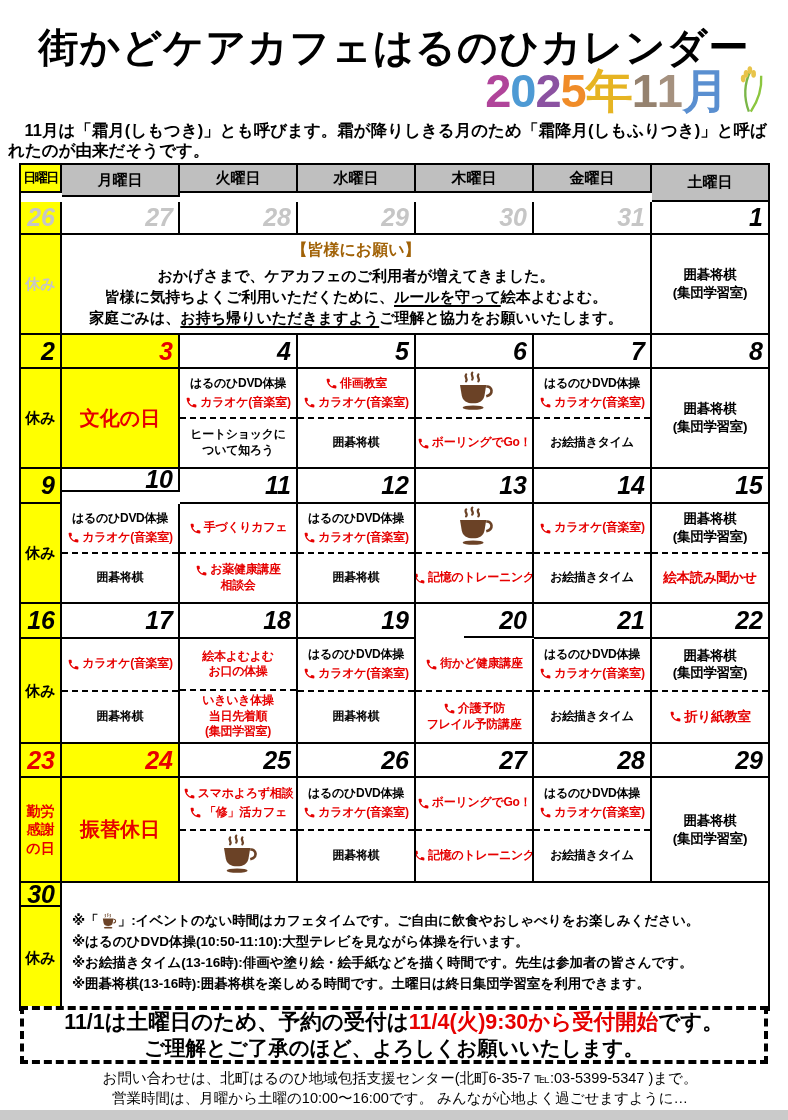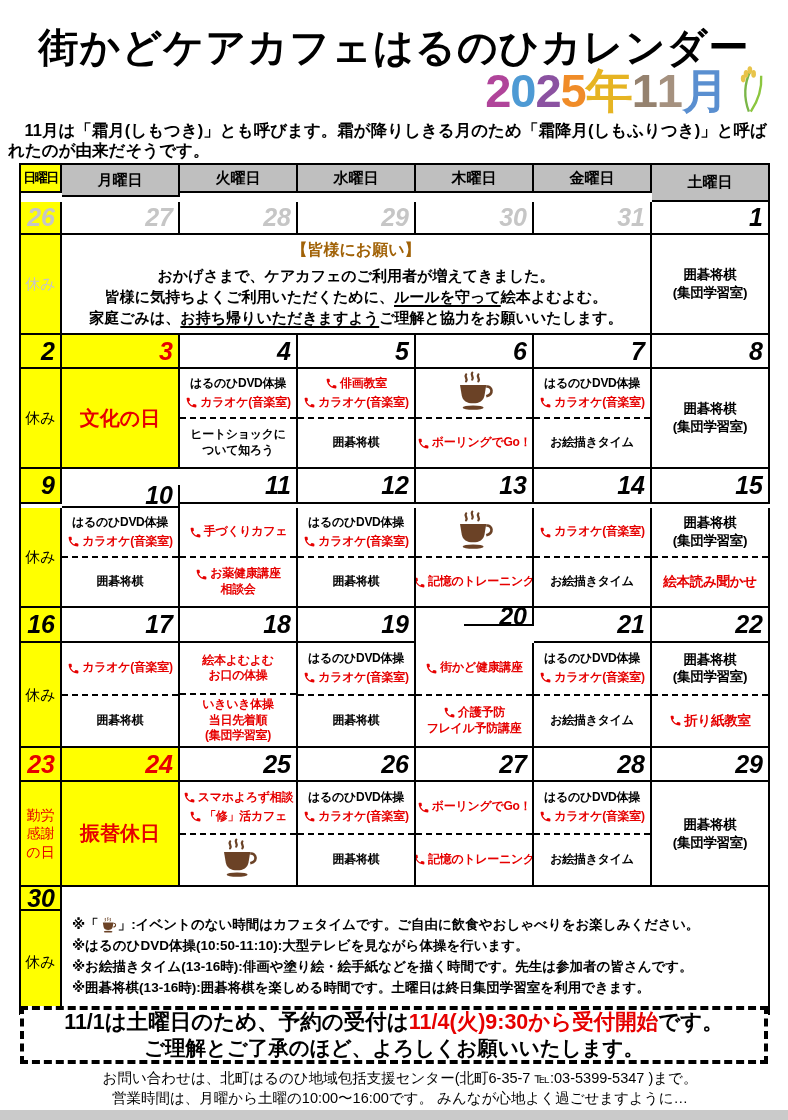--- a/index.html
+++ b/index.html
@@ -19,21 +19,21 @@
   .c{border-right:2px solid #000;border-bottom:2px solid #000;box-sizing:border-box;overflow:hidden}
   .sunbg{background:#ffff00}
   .dayhead{background:#bfbfbf;display:flex;align-items:center;justify-content:center;
            font-size:15px;font-weight:bold}
   .dayhead.sun{background:#ffff00;font-size:13px;letter-spacing:-1.5px}
   .date{display:flex;align-items:center;justify-content:flex-end;padding-right:5px;
         font-size:25px;font-weight:800;font-style:italic;line-height:1}
   .date.muted{color:#c6c6c6}
   .date.red{color:#e60000}
   .sunlab{display:flex;align-items:center;justify-content:center;text-align:center;
-          font-size:15px;font-weight:normal;line-height:1.3;padding:2px;word-break:break-all}
+          font-size:15px;font-weight:bold;line-height:1.3;padding:2px;word-break:break-all}
   .sunlab.muted{color:#c6c6c6}
   .sunlab.red{color:#e60000;font-size:14px}
   .holiday{display:flex;align-items:center;justify-content:center;
            font-size:20px;font-weight:bold;color:#e60000}
   .split{display:flex;flex-direction:column}
   .half{flex:1;display:flex;flex-direction:column;align-items:center;justify-content:center;
         gap:3px;padding:2px 1px}
   .half.bottom{border-top:2.5px dashed #000}
   .single{display:flex;flex-direction:column;align-items:center;justify-content:center;gap:3px}
   .ev{font-weight:bold;text-align:center}
@@ -204,21 +204,21 @@
           </div>
         </div>
       </div>
       <div class="c single" style="height: 100px;">
         <div class="ev">
           <div class="evline">囲碁将棋</div>
           <div class="evline">(集団学習室)</div>
         </div>
       </div>
       <div class="c date sunbg" style="height: 35px;">9</div>
-      <div class="c date" style="height: 23px; margin-top: 16px;">10</div>
+      <div class="c date" style="height: 23px;">10</div>
       <div class="c date" style="height: 35px;">11</div>
       <div class="c date" style="height: 35px;">12</div>
       <div class="c date" style="height: 35px;">13</div>
       <div class="c date" style="height: 35px;">14</div>
       <div class="c date" style="height: 35px;">15</div>
       <div class="c sunlab sunbg" style="height: 100px;">休み</div>
       <div class="c split" style="height: 100px;">
         <div class="half top">
           <div class="ev">
             <div class="evline">はるのひDVD体操</div>
@@ -314,21 +314,21 @@
         <div class="half bottom">
           <div class="ev red">
             <div class="evline">絵本読み聞かせ</div>
           </div>
         </div>
       </div>
       <div class="c date sunbg" style="height: 35px;">16</div>
       <div class="c date" style="height: 35px;">17</div>
       <div class="c date" style="height: 35px;">18</div>
       <div class="c date" style="height: 35px;">19</div>
-      <div class="c date" style="height: 18px; margin-left: 48px;">20</div>
+      <div class="c date" style="height: 34px; margin-left: 48px;">20</div>
       <div class="c date" style="height: 35px;">21</div>
       <div class="c date" style="height: 35px;">22</div>
       <div class="c sunlab sunbg" style="height: 105px;">休み</div>
       <div class="c split" style="height: 105px;">
         <div class="half top">
           <div class="ev red">
             <div class="evline"><svg viewBox="0 0 24 24" width="13" height="13">
                 <path fill="#e60000" d="M6.62 10.79c1.44 2.83 3.76 5.14 6.59 6.59l2.2-2.2c.27-.27.67-.36 1.02-.24 1.12.37 2.33.57 3.57.57.55 0 1 .45 1 1V20c0 .55-.45 1-1 1-9.39 0-17-7.61-17-17 0-.55.45-1 1-1h3.5c.55 0 1 .45 1 1 0 1.25.2 2.45.57 3.57.11.35.03.74-.24 1.02l-2.21 2.2z"></path>
               </svg>カラオケ(音楽室)</div>
           </div>

